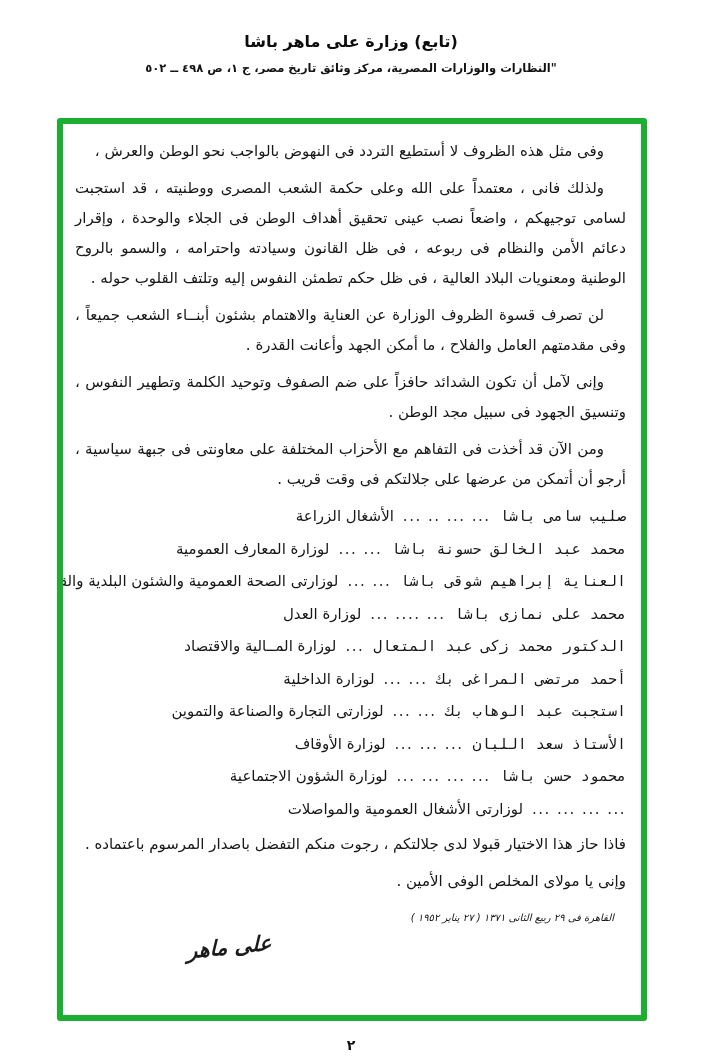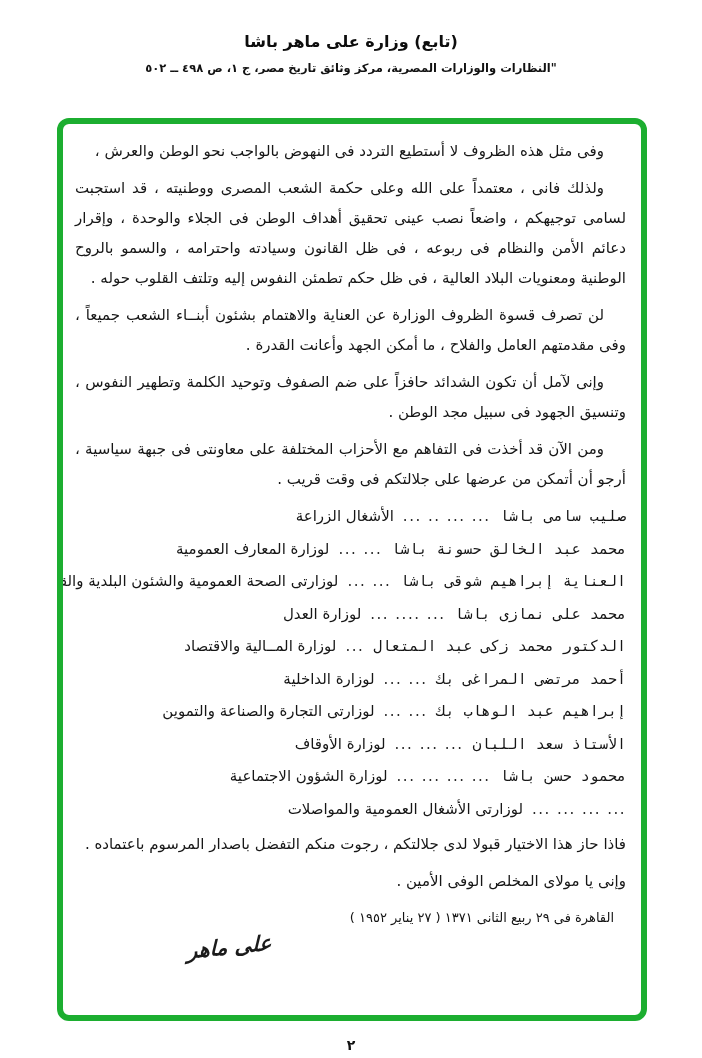--- a/index.html
+++ b/index.html
@@ -14,21 +14,21 @@
 
   .doc-header { position: absolute; top: 32px; left: 0; right: 0; text-align: center; }
   .doc-title { font-size: 16px; font-weight: bold; color: #0d0d0d; margin: 0; }
   .doc-subtitle { font-size: 11.5px; font-weight: bold; color: #121212; margin-top: 10px; }
 
   .letter-box {
     position: absolute; top: 118px; left: 57px;
     width: 590px; height: 903px;
     box-sizing: border-box;
     border: 6px solid #1cae30;
-    border-radius: 12px;
+    border-radius: 3px;
     padding: 12px 15px 0 12px;
     overflow: hidden;
     background: #ffffff;
   }
 
   .body-par {
     margin: 0 0 7px 0;
     font-size: 15px;
     line-height: 30px;
     text-align: justify;
@@ -42,22 +42,22 @@
     display: flex; align-items: baseline; gap: 9px;
     font-size: 15px; line-height: 31.5px;
     white-space: nowrap; color: #161616;
   }
   .minister-name { flex: 0 0 auto; font-family: Liberation Mono, monospace; }
   .minister-dots { flex: 0 0 auto; letter-spacing: 1.5px; color: #2a2a2a; }
   .minister-ministry { flex: 0 0 auto; }
 
   .date-line {
     margin: 2px 0 0 0;
-    font-size: 13px; line-height: 30px;
-    text-indent: 12px; text-align: right;
+    font-size: 10px; line-height: 30px;
+    text-indent: 12px; text-align: right; font-style: italic;
   }
 
   .signature-wrap { margin-top: 2px; text-align: left; }
   .signature {
     display: inline-block;
     margin-left: 112px;
     font-size: 21px; font-weight: bold; font-style: italic;
     transform: rotate(-6deg) skewX(-6deg);
     color: #1b1b1b;
   }
@@ -111,21 +111,21 @@
         <span class="minister-name">الدكتور محمد زكى عبد المتعال</span>
         <span class="minister-dots">...</span>
         <span class="minister-ministry">لوزارة المــالية والاقتصاد</span>
       </div>
       <div class="minister-row">
         <span class="minister-name">أحمد مرتضى المراغى بك</span>
         <span class="minister-dots">... ...</span>
         <span class="minister-ministry">لوزارة الداخلية</span>
       </div>
       <div class="minister-row">
-        <span class="minister-name">إبراهيم عبد الوهاب بك</span>
+        <span class="minister-name">استجبت عبد الوهاب بك</span>
         <span class="minister-dots">... ...</span>
         <span class="minister-ministry">لوزارتى التجارة والصناعة والتموين</span>
       </div>
       <div class="minister-row">
         <span class="minister-name">الأستاذ سعد اللبان</span>
         <span class="minister-dots">... ... ...</span>
         <span class="minister-ministry">لوزارة الأوقاف</span>
       </div>
       <div class="minister-row">
         <span class="minister-name">محمود حسن باشا</span>

